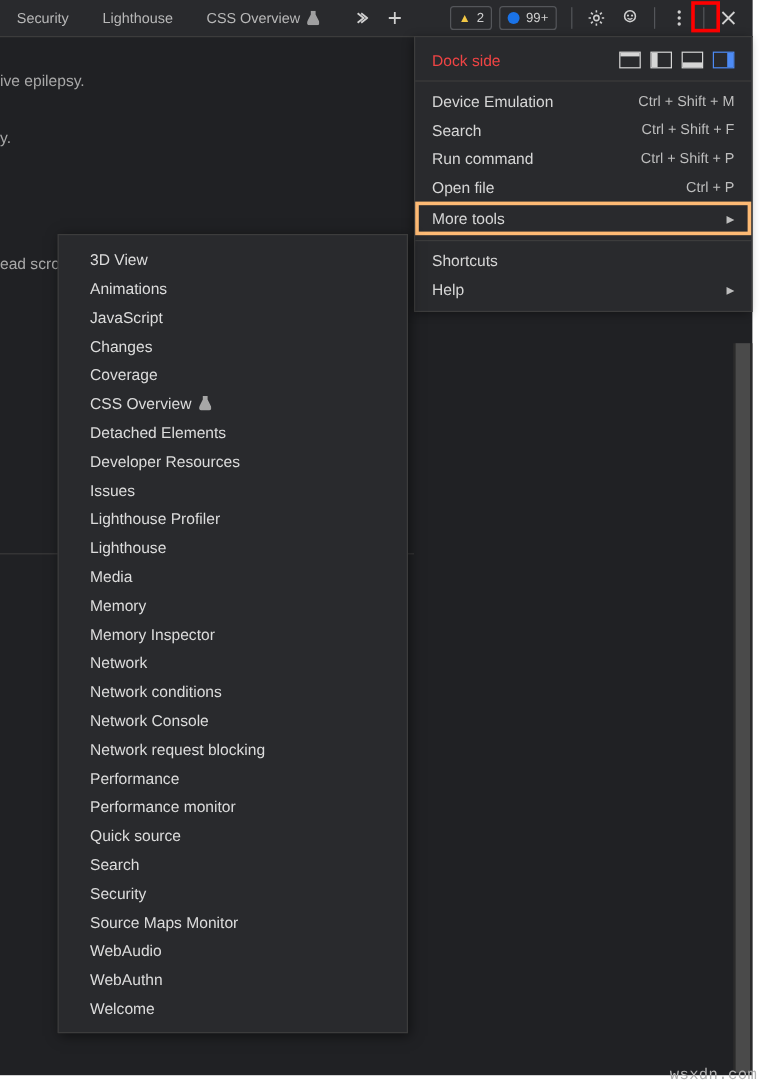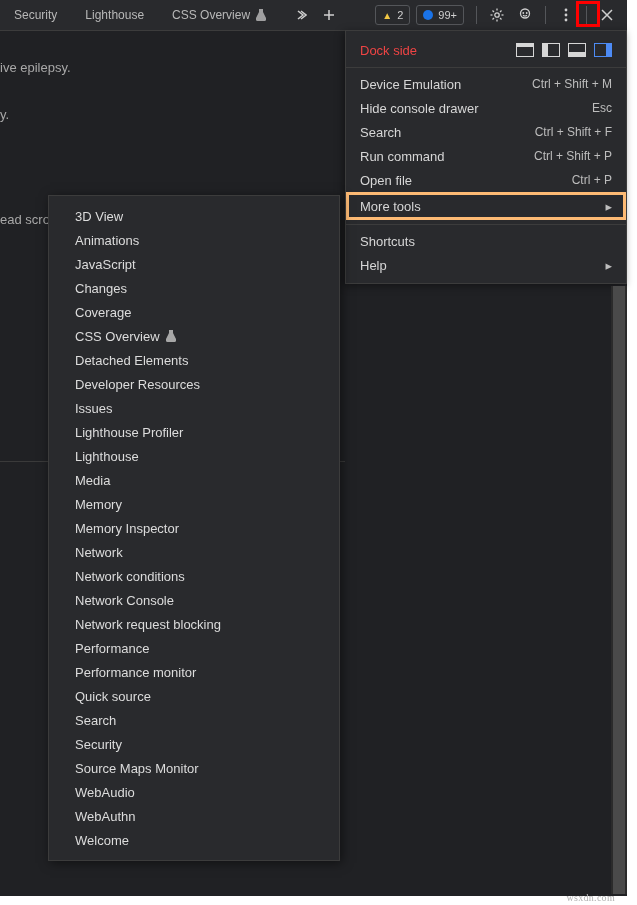--- a/index.html
+++ b/index.html
@@ -41,21 +41,21 @@
   .hl-more{border:3px solid #fdba74;box-sizing:border-box;height:28px!important;padding:0 11px;}
   
   .submenu{position:absolute;left:48px;top:195px;width:290px;background:#292a2d;border:1px solid #3c3c3c;box-shadow:2px 2px 10px rgba(0,0,0,.5);padding:8px 0;}
   .sm-row{height:24px;display:flex;align-items:center;padding:0 26px;color:#dcdcdc;font-size:13px;cursor:pointer;}
   .sm-row .beaker{margin-left:6px;opacity:.85;}
   .hl-render{border:3px solid #ff0000;box-sizing:border-box;height:28px!important;padding:0 23px;}
   
   .vscroll{position:absolute;right:0;top:286px;width:16px;height:608px;background:#2b2b2b;}
   .vscroll .thumb{position:absolute;left:2px;top:0;width:12px;height:100%;background:#4a4a4a;}
   
-  .wm{position:absolute;right:22px;bottom:2px;font-size:10px;color:#b0b0b0;font-family:Liberation Serif, serif;letter-spacing:.3px;}
+  .wm{position:absolute;right:6px;bottom:2px;font-size:13px;color:#b0b0b0;font-family:Liberation Mono, monospace;letter-spacing:.3px;}
   
   svg{display:block;}
 </style>
 </head>
 <body>
 
 <div class="app">
   <div class="stage">
 
     <div class="toolbar">
@@ -155,24 +155,20 @@
           <span class="dock-ic bottom"></span>
           <span class="dock-ic right"></span>
         </span>
       </div>
       <div class="dd-sep"></div>
       <div class="dd-row">
           <span>Device Emulation</span>
           <span class="short">Ctrl + Shift + M</span>
         </div>
       <div class="dd-row">
-          <span>Hide console drawer</span>
-          <span class="short">Esc</span>
-        </div>
-      <div class="dd-row">
           <span>Search</span>
           <span class="short">Ctrl + Shift + F</span>
         </div>
       <div class="dd-row">
           <span>Run command</span>
           <span class="short">Ctrl + Shift + P</span>
         </div>
       <div class="dd-row">
           <span>Open file</span>
           <span class="short">Ctrl + P</span>

